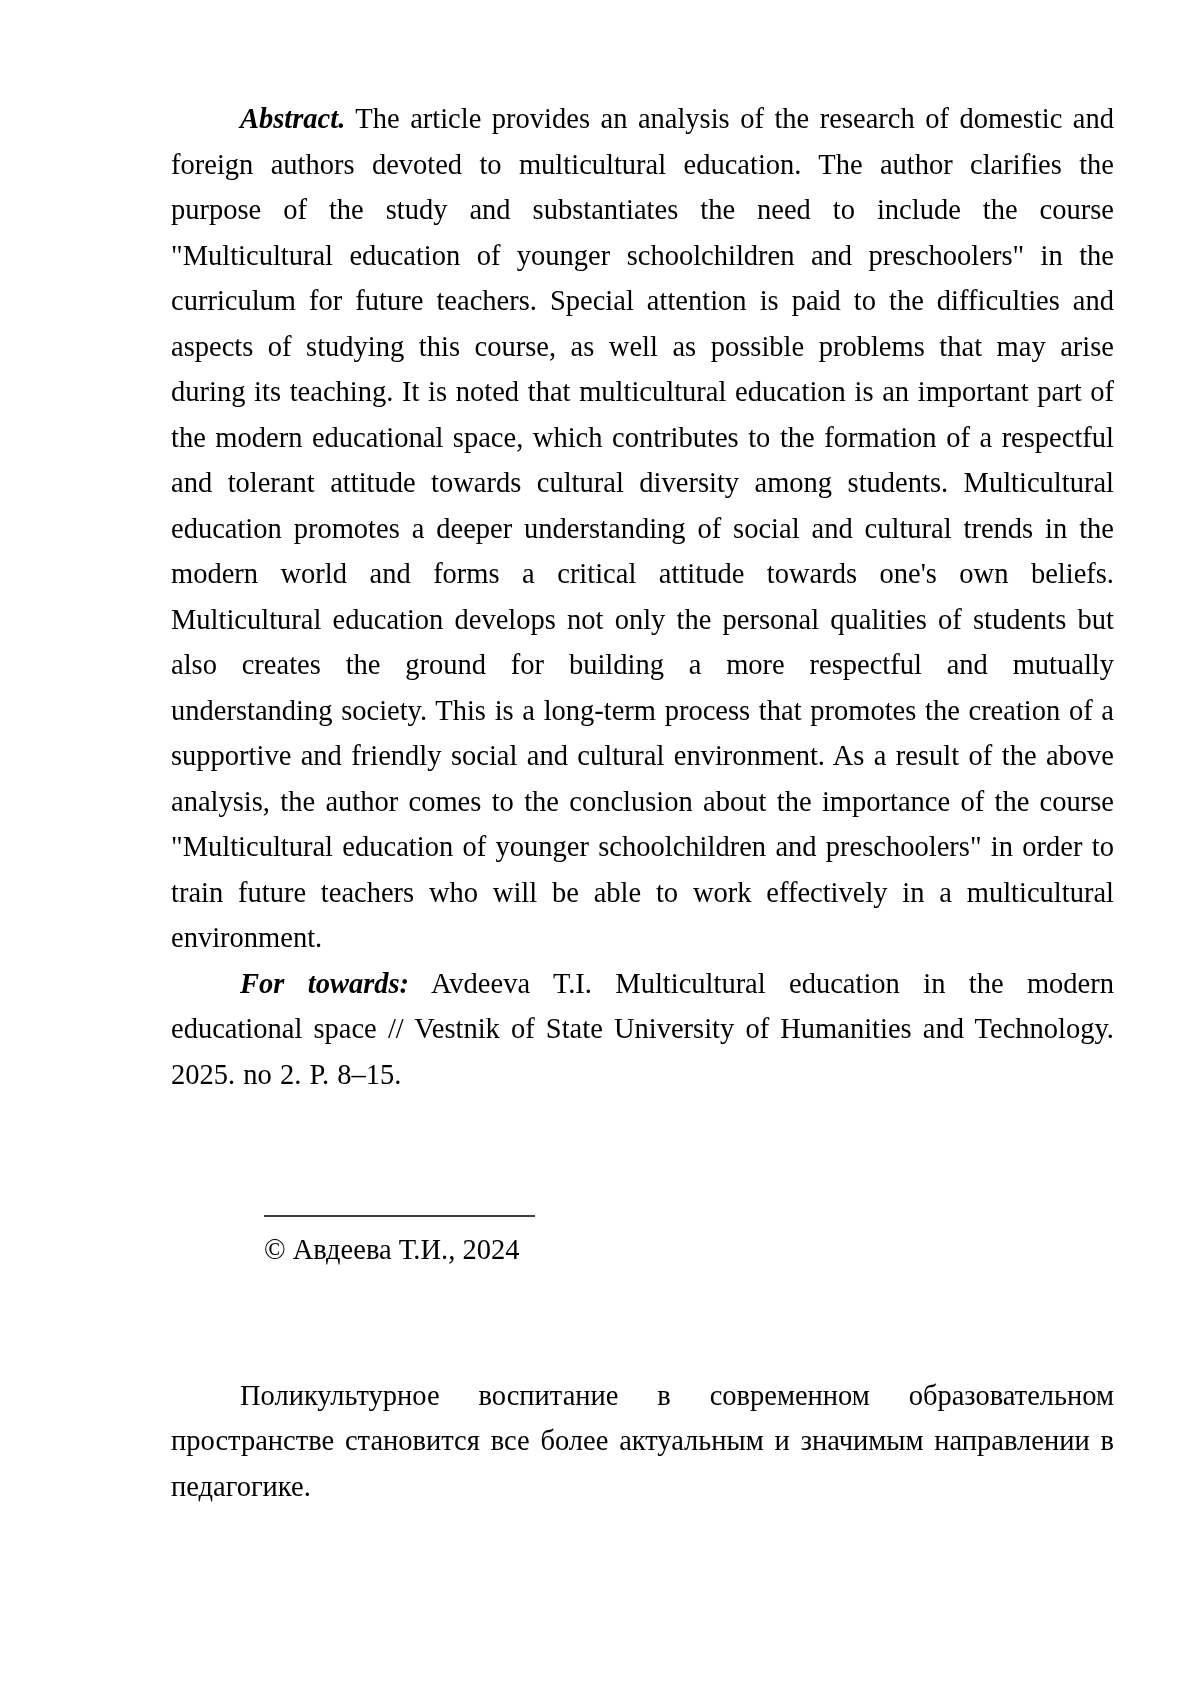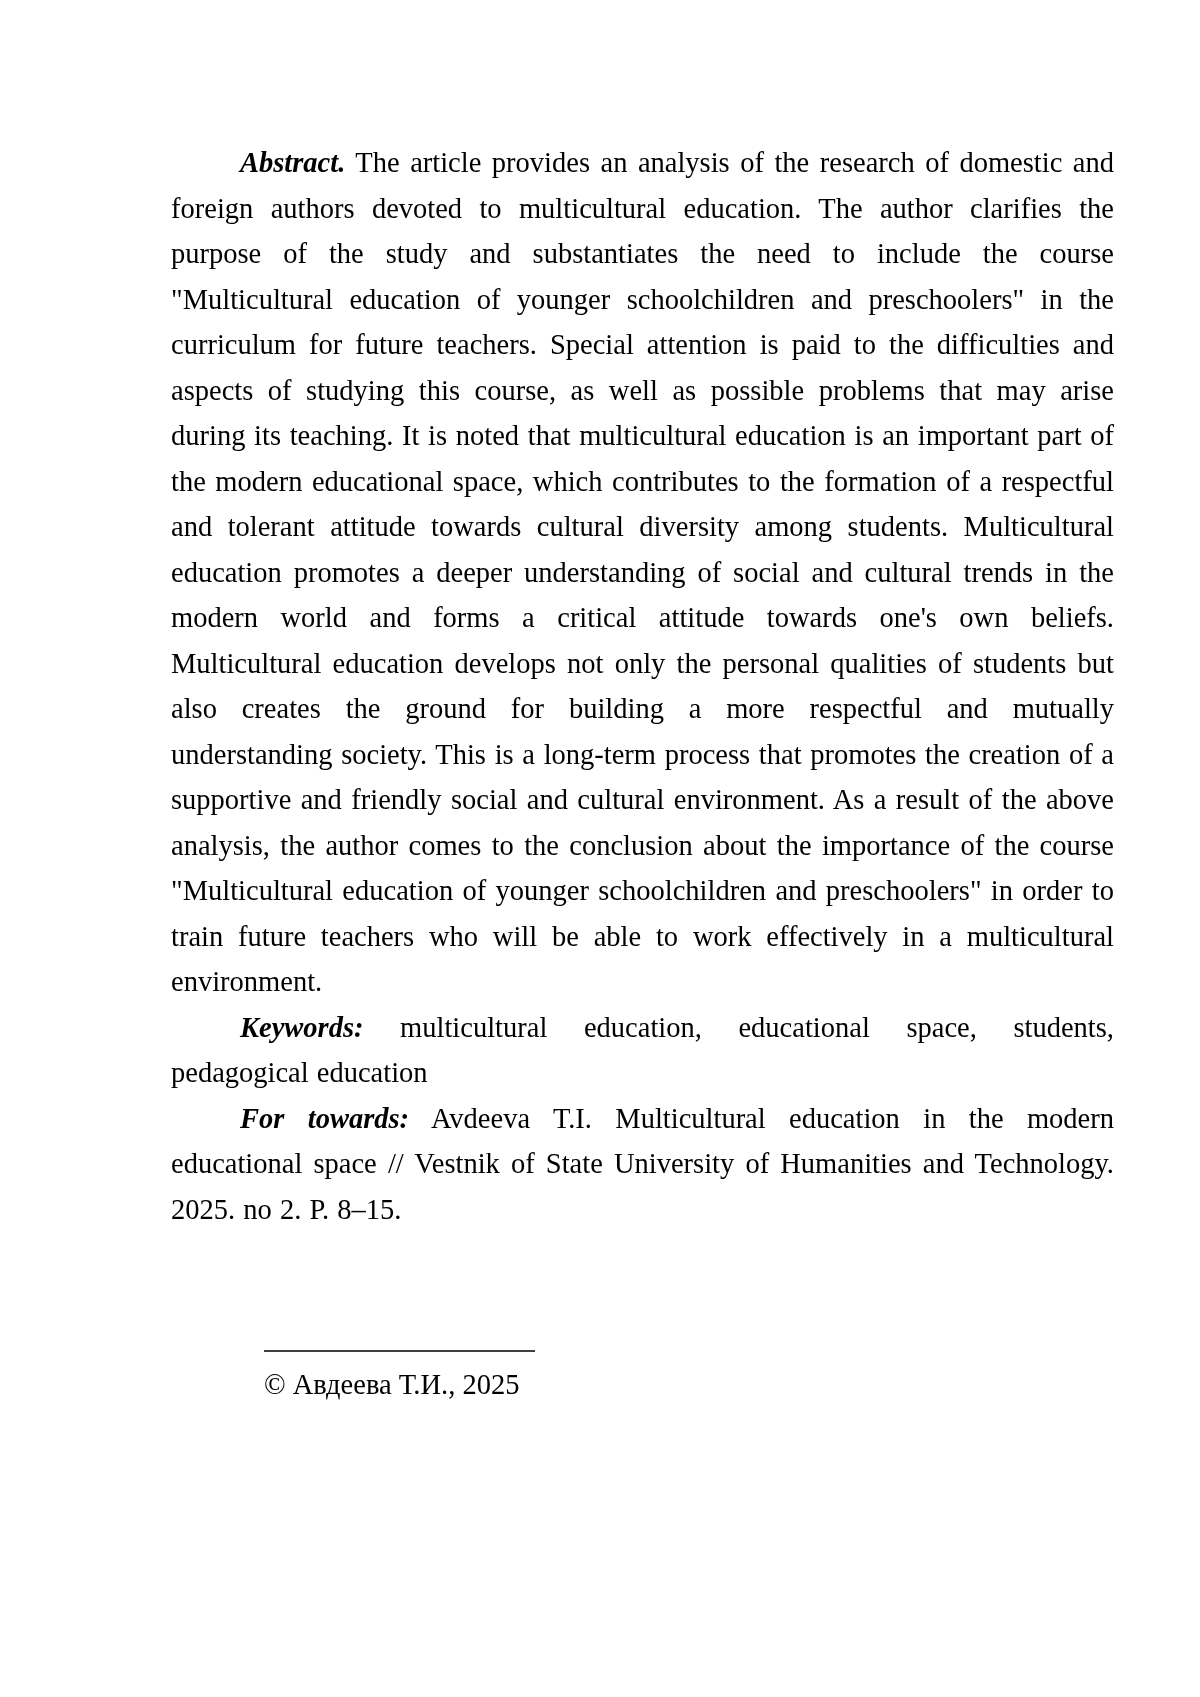--- a/index.html
+++ b/index.html
@@ -8,21 +8,20 @@
     height: 1697px;
     background: #ffffff;
     color: #000000;
     font-family: "Liberation Serif", "DejaVu Serif", serif;
     overflow: hidden;
   }
   .page {
     width: 1200px;
     height: 1364px;
     padding: 96px 86px 0 171px;
-    margin-top: 44px;
   }
   .para {
     font-size: 28.5px;
     line-height: 45.5px;
     text-align: justify;
     text-indent: 69px;
     word-spacing: 1px;
   }
   .para .lead {
     font-weight: bold;
@@ -45,22 +44,22 @@
     margin-top: 100px;
   }
 </style>
 </head>
 <body>
 
 <div class="page">
 
   <p class="para"><span class="lead">Abstract.</span> <span>The article provides an analysis of the research of domestic and foreign authors devoted to multicultural education. The author clarifies the purpose of the study and substantiates the need to include the course "Multicultural education of younger schoolchildren and preschoolers" in the curriculum for future teachers. Special attention is paid to the difficulties and aspects of studying this course, as well as possible problems that may arise during its teaching. It is noted that multicultural education is an important part of the modern educational space, which contributes to the formation of a respectful and tolerant attitude towards cultural diversity among students. Multicultural education promotes a deeper understanding of social and cultural trends in the modern world and forms a critical attitude towards one's own beliefs. Multicultural education develops not only the personal qualities of students but also creates the ground for building a more respectful and mutually understanding society. This is a long-term process that promotes the creation of a supportive and friendly social and cultural environment. As a result of the above analysis, the author comes to the conclusion about the importance of the course "Multicultural education of younger schoolchildren and preschoolers" in order to train future teachers who will be able to work effectively in a multicultural environment.</span></p>
 
-  <p class="para"><span class="lead">Keywords:</span> <span>multicultural education, educational space, students, pedagogical education</span></p>
 
   <p class="para"><span class="lead">For towards:</span> <span>Avdeeva T.I. Multicultural education in the modern educational space // Vestnik of State University of Humanities and Technology. 2025. no 2. P. 8–15.</span></p>
 
   <div class="footnote-divider"></div>
 
-  <p class="copyright">© Авдеева Т.И., 2025</p>
+  <p class="copyright">© Авдеева Т.И., 2024</p>
 
+  <p class="para body-ru">Поликультурное воспитание в современном образовательном пространстве становится все более актуальным и значимым направлении в педагогике.</p>
 
 </div>
 
 </body></html>

